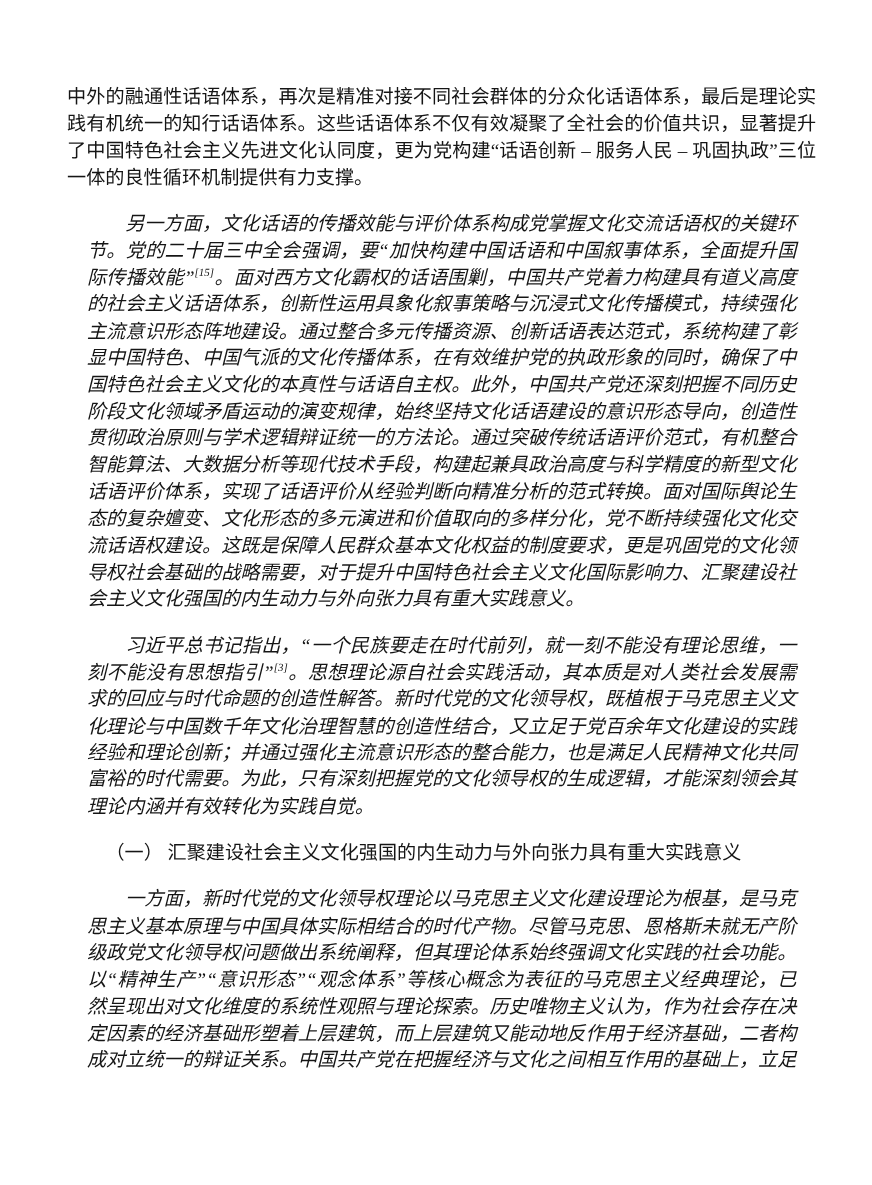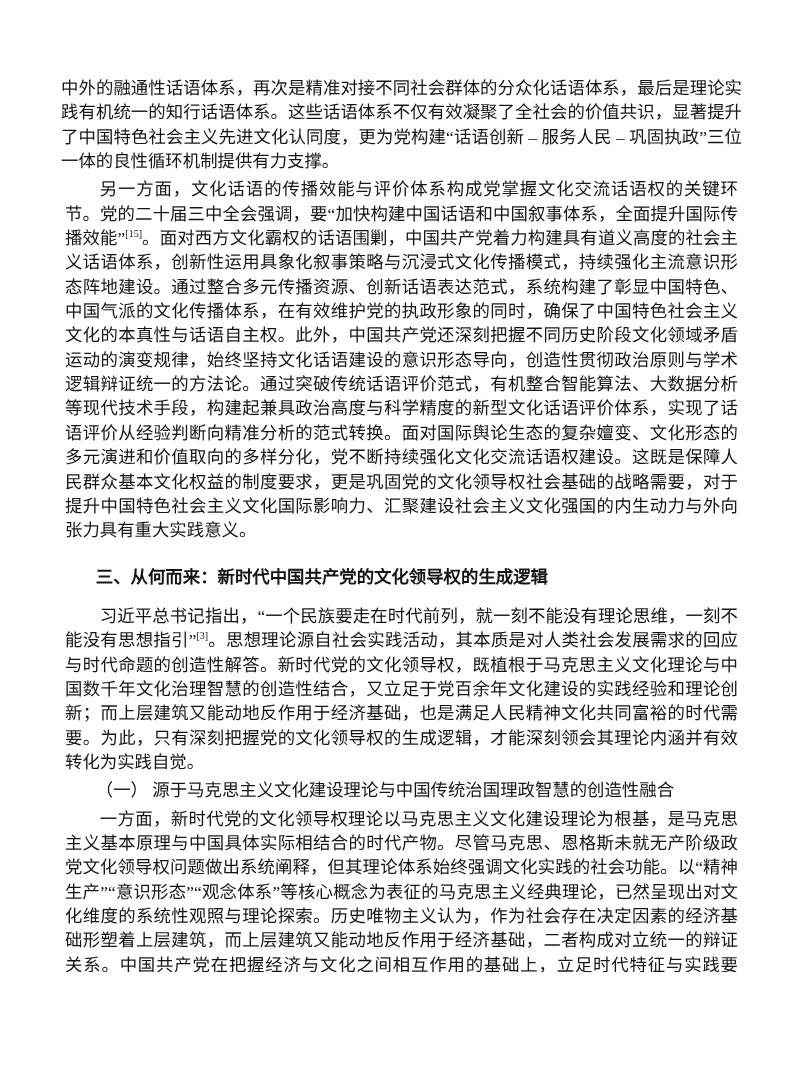--- a/index.html
+++ b/index.html
@@ -20,22 +20,23 @@
     position: absolute;
     left: 61px;
     top: 76px;
     width: 681px;
     font-size: 17.4px;
     line-height: 24.35px;
     text-align: justify;
     text-justify: inter-ideograph;
   }
   .para {
-    margin: 4px;
+    margin: 18px;
     text-indent: 2em;
+    font-style: italic;
   }
   .para-cont {
     margin: 0;
     text-indent: 0;
   }
   .section-heading {
     font-family: "Liberation Sans", "DejaVu Sans", sans-serif;
     font-weight: 700;
     font-size: 17.4px;
     line-height: 24.35px;
@@ -64,25 +65,24 @@
 </head>
 <body>
 
 <div class="page">
   <div class="content">
 
     <p class="para-cont">中外的融通性话语体系，再次是精准对接不同社会群体的分众化话语体系，最后是理论实践有机统一的知行话语体系。这些话语体系不仅有效凝聚了全社会的价值共识，显著提升了中国特色社会主义先进文化认同度，更为党构建“话语创新 – 服务人民 – 巩固执政”三位一体的良性循环机制提供有力支撑。</p>
 
     <p class="para"><span>另一方面，文化话语的传播效能与评价体系构成党掌握文化交流话语权的关键环节。党的二十届三中全会强调，要“加快构建中国话语和中国叙事体系，全面提升国际传播效能”</span><sup class="cite">[15]</sup><span>。面对西方文化霸权的话语围剿，中国共产党着力构建具有道义高度的社会主义话语体系，创新性运用具象化叙事策略与沉浸式文化传播模式，持续强化主流意识形态阵地建设。通过整合多元传播资源、创新话语表达范式，系统构建了彰显中国特色、中国气派的文化传播体系，在有效维护党的执政形象的同时，确保了中国特色社会主义文化的本真性与话语自主权。此外，中国共产党还深刻把握不同历史阶段文化领域矛盾运动的演变规律，始终坚持文化话语建设的意识形态导向，创造性贯彻政治原则与学术逻辑辩证统一的方法论。通过突破传统话语评价范式，有机整合智能算法、大数据分析等现代技术手段，构建起兼具政治高度与科学精度的新型文化话语评价体系，实现了话语评价从经验判断向精准分析的范式转换。面对国际舆论生态的复杂嬗变、文化形态的多元演进和价值取向的多样分化，党不断持续强化文化交流话语权建设。这既是保障人民群众基本文化权益的制度要求，更是巩固党的文化领导权社会基础的战略需要，对于提升中国特色社会主义文化国际影响力、汇聚建设社会主义文化强国的内生动力与外向张力具有重大实践意义。</span></p>
 
-    <h2 class="section-heading">三、从何而来：新时代中国共产党的文化领导权的生成逻辑</h2>
 
-    <p class="para"><span>习近平总书记指出，“一个民族要走在时代前列，就一刻不能没有理论思维，一刻不能没有思想指引”</span><sup class="cite">[3]</sup><span>。思想理论源自社会实践活动，其本质是对人类社会发展需求的回应与时代命题的创造性解答。新时代党的文化领导权，既植根于马克思主义文化理论与中国数千年文化治理智慧的创造性结合，又立足于党百余年文化建设的实践经验和理论创新；而上层建筑又能动地反作用于经济基础，也是满足人民精神文化共同富裕的时代需要。为此，只有深刻把握党的文化领导权的生成逻辑，才能深刻领会其理论内涵并有效转化为实践自觉。</span></p>
+    <p class="para"><span>习近平总书记指出，“一个民族要走在时代前列，就一刻不能没有理论思维，一刻不能没有思想指引”</span><sup class="cite">[3]</sup><span>。思想理论源自社会实践活动，其本质是对人类社会发展需求的回应与时代命题的创造性解答。新时代党的文化领导权，既植根于马克思主义文化理论与中国数千年文化治理智慧的创造性结合，又立足于党百余年文化建设的实践经验和理论创新；并通过强化主流意识形态的整合能力，也是满足人民精神文化共同富裕的时代需要。为此，只有深刻把握党的文化领导权的生成逻辑，才能深刻领会其理论内涵并有效转化为实践自觉。</span></p>
 
-    <p class="subsection-heading">（一） 源于马克思主义文化建设理论与中国传统治国理政智慧的创造性融合</p>
+    <p class="subsection-heading">（一） 汇聚建设社会主义文化强国的内生动力与外向张力具有重大实践意义</p>
 
 
     <p class="para"><span>一方面，新时代党的文化领导权理论以马克思主义文化建设理论为根基，是马克思主义基本原理与中国具体实际相结合的时代产物。尽管马克思、恩格斯未就无产阶级政党文化领导权问题做出系统阐释，但其理论体系始终强调文化实践的社会功能。以“精神生产”“意识形态”“观念体系”等核心概念为表征的马克思主义经典理论，已然呈现出对文化维度的系统性观照与理论探索。历史唯物主义认为，作为社会存在决定因素的经济基础形塑着上层建筑，而上层建筑又能动地反作用于经济基础，二者构成对立统一的辩证关系。中国共产党在把握经济与文化之间相互作用的基础上，立足时代特征与实践要求，创新性地构建了党的文化领导权理论体系，并通过强化主流意识形态的整合能力，化解市场经济内在的思想文化张力，从而彰显自身的文化领导权。马克思指出，“哲学把无产阶级当作自己的物质武器，同样，无产阶级也把哲学当做自己的精神武器”</span><sup class="cite">[17]</sup><span>。这不仅阐释了意识形态与阶级主体间能动的辩证统一性，也从历史必然性层面论证了无产阶级政党意识形态领导权的合法性根基。中国共产党作为中国特色社会主义事业的领导核心，其无产阶级先锋队的阶级属性，决定了其必然通过系统性建构社会主义意识形态、广泛弘扬社会主义核心价值观等文化治理方式，为自身长期执政地位的形成奠定文化合法性基础。</span></p>
 
   </div>
 
   <div class="pageno">· 46 ·</div>
 </div>
 
 </body></html>

